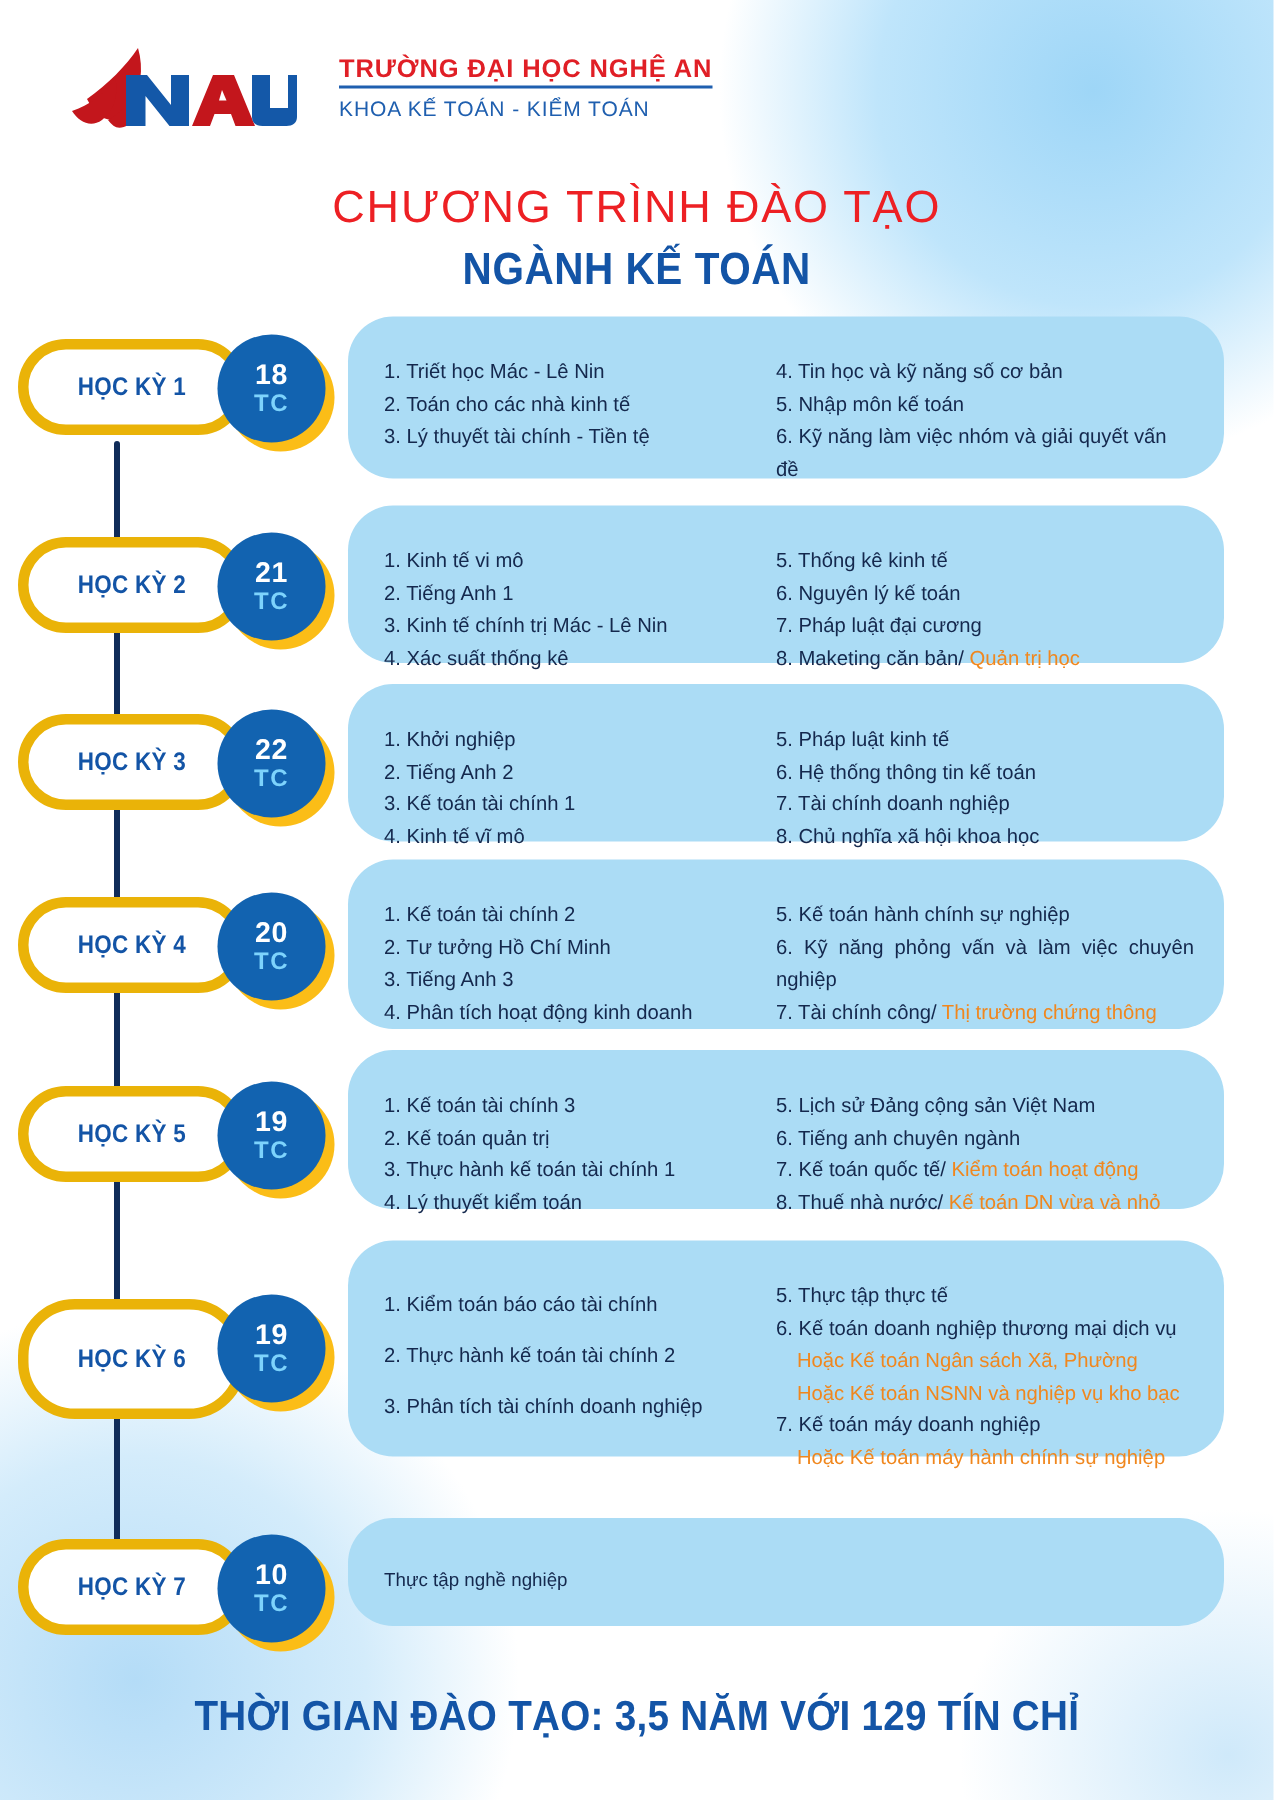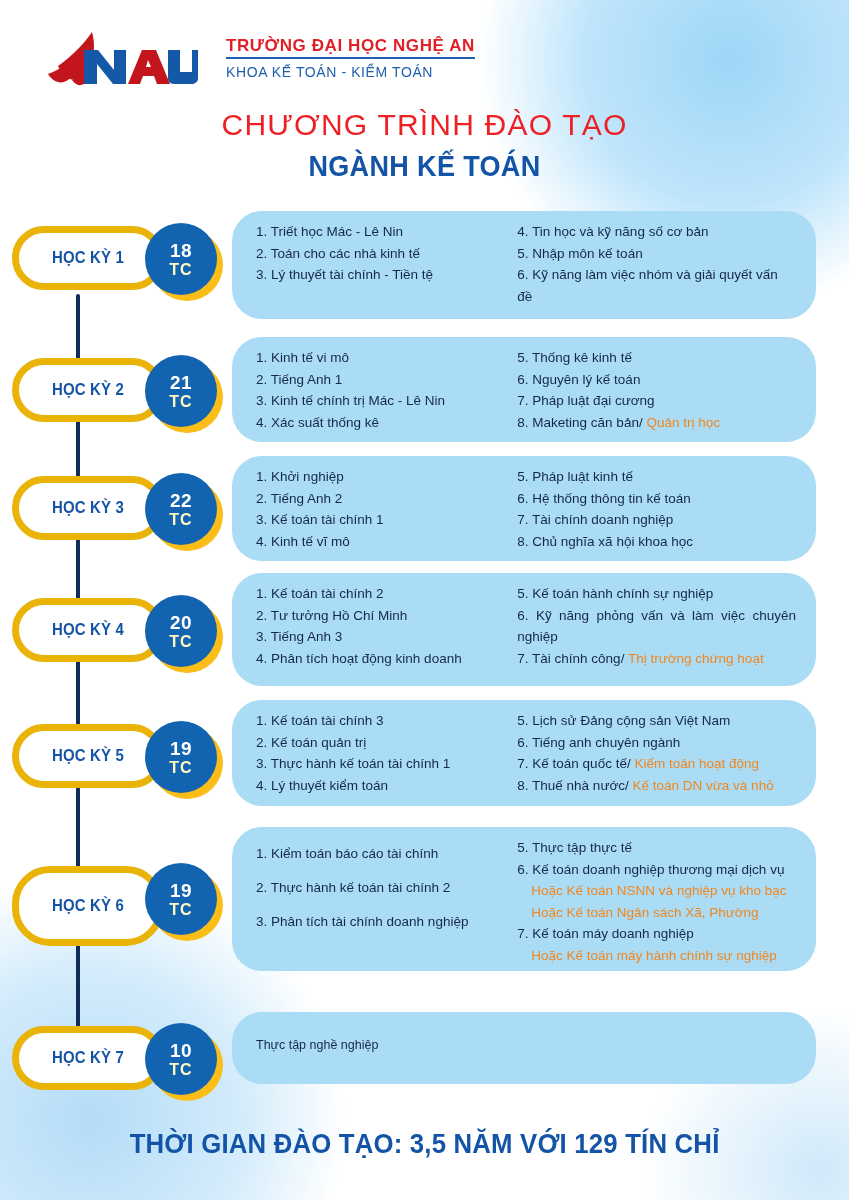--- a/index.html
+++ b/index.html
@@ -67,21 +67,21 @@
     font-weight: normal;
     letter-spacing: 0.6px;
     line-height: 22px;
     padding-top: 2px;
     white-space: nowrap;
   }
 
   
   .title-wrap {
     position: absolute;
-    left: 0; top: 106px;
+    left: 0; top: 120px;
     width: 849px;
     text-align: center;
   }
   .title-main {
     color: #ED2024;
     font-size: 30px;
     letter-spacing: 1.2px;
     line-height: 38px;
     font-weight: 400;
   }
@@ -165,35 +165,35 @@
     justify-content: center;
     line-height: 1;
   }
   .badge .num {
     color: #ffffff;
     font-size: 19px;
     font-weight: bold;
     letter-spacing: 0.5px;
   }
   .badge .tc {
-    color: #fef9c3;
+    color: #7dd3fc;
     font-size: 16px;
     font-weight: bold;
     letter-spacing: 1px;
     margin-top: 2px;
   }
 
   .panel {
     position: absolute;
     left: 232px;
     width: 584px;
     background: #ABDCF5;
     border-radius: 30px;
     display: flex;
-    padding: 10px 20px 14px 24px;
+    padding: 26px 20px 14px 24px;
     z-index: 1;
   }
   .col {
     font-size: 13.5px;
     color: #14284D;
     line-height: 21.5px;
   }
   .col-left  { width: 268px; padding-right: 6px; }
   .col-right { width: 286px; }
   .col.spaced { line-height: 34px; }
@@ -351,21 +351,21 @@
         <div class="panel" style="top: 573px; height: 113px;">
           <div class="col col-left">
             <div class="item">1. Kế toán tài chính 2</div>
             <div class="item">2. Tư tưởng Hồ Chí Minh</div>
             <div class="item">3. Tiếng Anh 3</div>
             <div class="item">4. Phân tích hoạt động kinh doanh</div>
           </div>
           <div class="col col-right">
             <div class="item">5. Kế toán hành chính sự nghiệp</div>
             <div class="item justify">6. Kỹ năng phỏng vấn và làm việc chuyên nghiệp</div>
-            <div class="item">7. Tài chính công/ <span class="alt">Thị trường chứng hoạt</span></div>
+            <div class="item">7. Tài chính công/ <span class="alt">Thị trường chứng thông</span></div>
           </div>
         </div>
       </div>
       <div class="row">
         <div class="pill" style="top: 724px; height: 64px;">
           <span class="pill-label">HỌC KỲ 5</span>
         </div>
         <div class="badge" style="top: 721px;">
           <div class="gold"></div>
           <div class="tail"></div>
@@ -403,22 +403,22 @@
         </div>
         <div class="panel" style="top: 827px; height: 144px; justify-content: flex-end;">
           <div class="col col-left spaced">
             <div class="item">1. Kiểm toán báo cáo tài chính</div>
             <div class="item">2. Thực hành kế toán tài chính 2</div>
             <div class="item">3. Phân tích tài chính doanh nghiệp</div>
           </div>
           <div class="col col-right">
             <div class="item wrap">5. Thực tập thực tế</div>
             <div class="item wrap">6. Kế toán doanh nghiệp thương mại dịch vụ</div>
+            <div class="item wrap sub-alt">Hoặc Kế toán Ngân sách Xã, Phường</div>
             <div class="item wrap sub-alt">Hoặc Kế toán NSNN và nghiệp vụ kho bạc</div>
-            <div class="item wrap sub-alt">Hoặc Kế toán Ngân sách Xã, Phường</div>
             <div class="item wrap">7. Kế toán máy doanh nghiệp</div>
             <div class="item wrap sub-alt">Hoặc Kế toán máy hành chính sự nghiệp</div>
           </div>
         </div>
       </div>
       <div class="row">
         <div class="pill" style="top: 1026px; height: 64px;">
           <span class="pill-label">HỌC KỲ 7</span>
         </div>
         <div class="badge" style="top: 1023px;">

